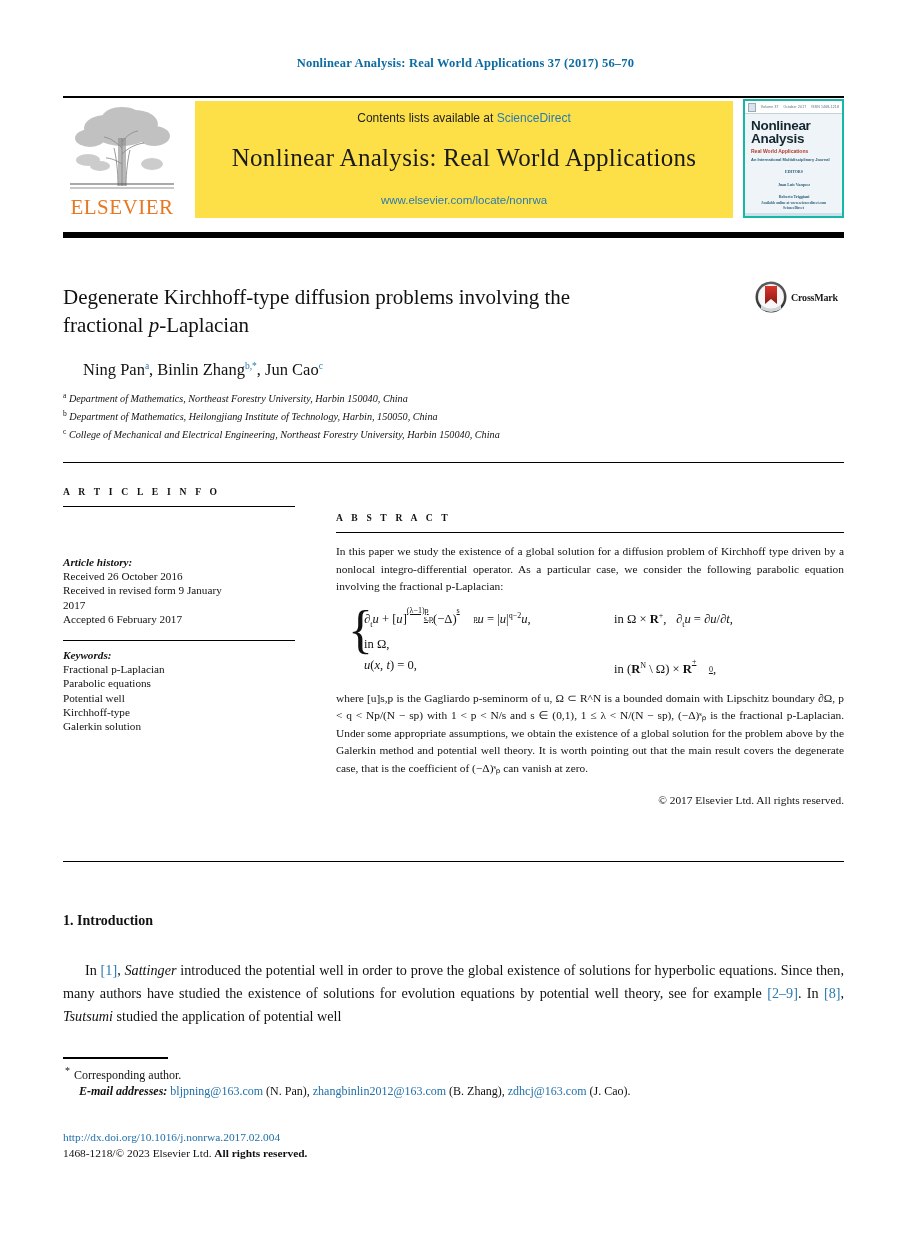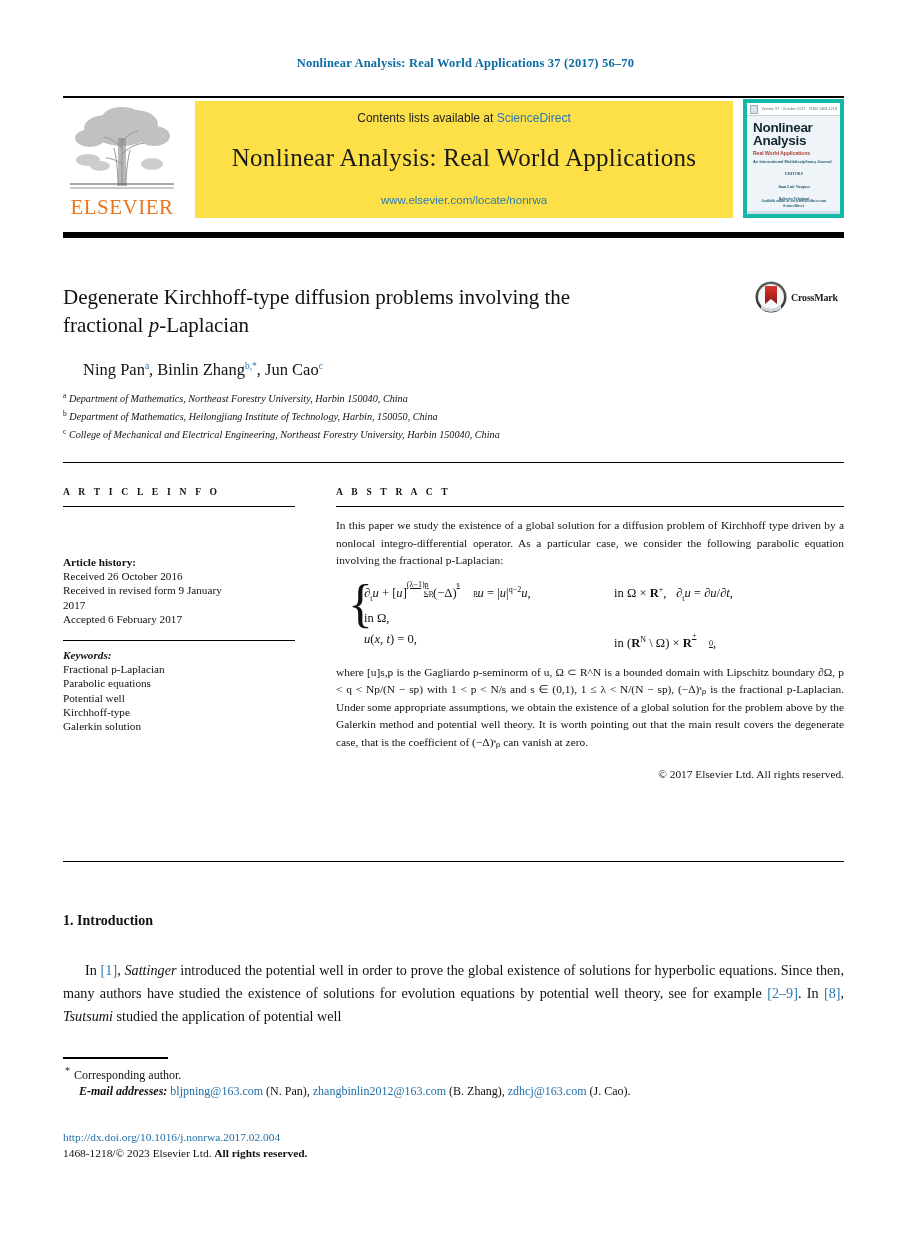--- a/index.html
+++ b/index.html
@@ -80,21 +80,21 @@
     font-family: "Liberation Sans", sans-serif;
     font-size: 11.5px;
     color: #2a7ab0;
   }
 
   
   .cover {
     position: absolute;
     right: 0; top: 0;
     width: 101px; height: 119px;
-    border: 4px solid #14b8a6;
+    border: 2px solid #14b8a6;
     background: #eef4f7;
     overflow: hidden;
   }
   .cover-topbar {
     height: 13px; background: #ffffff; border-bottom: 1px solid #c6d2d8;
     display:flex; align-items:center; justify-content: space-between;
     padding: 0 3px;
   }
   .cover-tiny { font-size: 3.4px; color:#4a6a7a; font-family:"Liberation Sans",sans-serif; letter-spacing:.2px;}
   .cover-elsv { width:8px;height:9px;background:#d8e4ea;border:0.5px solid #9ab;}
@@ -175,41 +175,41 @@
     background: #000;
   }
 
   
   .col-info {
     position: absolute;
     top: 486px; left: 63px; width: 232px;
   }
   .col-abs {
     position: absolute;
-    top: 486px; left: 336px; width: 508px;
+    top: 512px; left: 336px; width: 508px;
   }
   .sec-head {
     font-family: "Liberation Serif", serif;
     font-weight: bold;
     font-size: 9.6px;
     letter-spacing: 3.2px;
     color: #111;
     margin-bottom: 9px;
   }
   .hr-thin { height: 1px; background: #000; width: 100%; }
   .hr-thin.abs { height: 1px; }
 
   .hist-block {
     margin-top: 8px;
     font-family: "Liberation Serif", serif;
     font-size: 11.2px;
     line-height: 14.2px;
     color: #111;
   }
-  .hist-block .lbl { font-weight: bold; margin-top: 48px; }
+  .hist-block .lbl { font-style: italic; font-weight: bold; margin-top: 48px; }
 
   .kw-rule { margin-top: 14px; height: 1px; background: #000; width: 100%; }
   .kw-block {
     margin-top: 7px;
     font-family: "Liberation Serif", serif;
     font-size: 11.2px;
     line-height: 14.2px;
     color: #111;
   }
   .kw-block .lbl { font-style: italic; font-weight: bold; }

